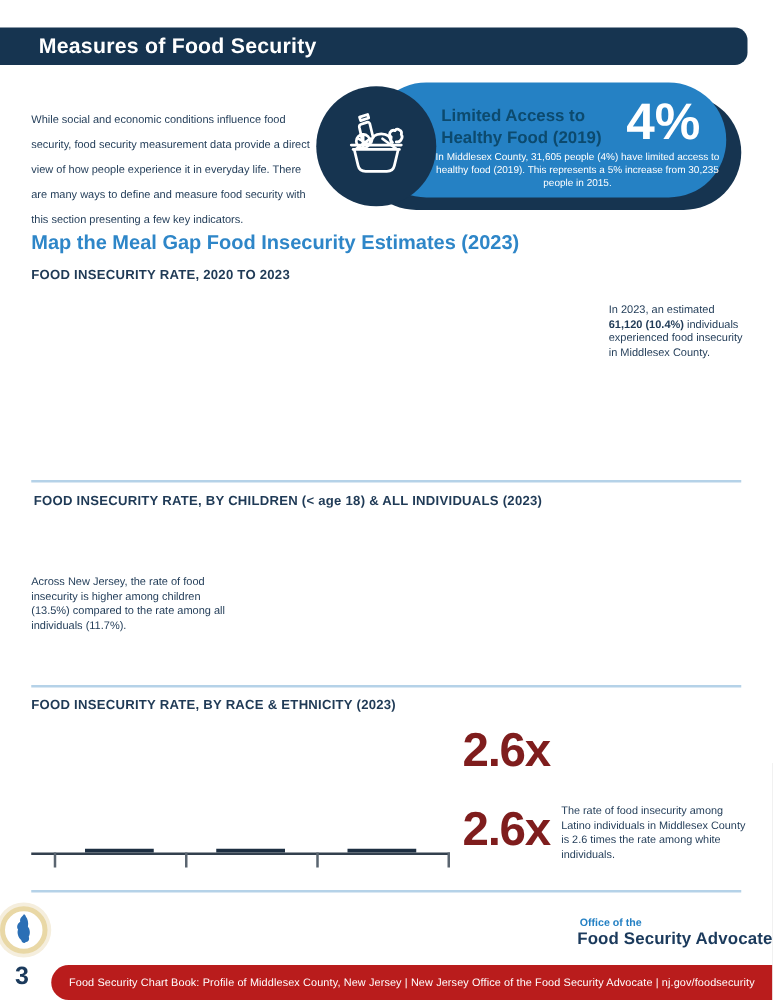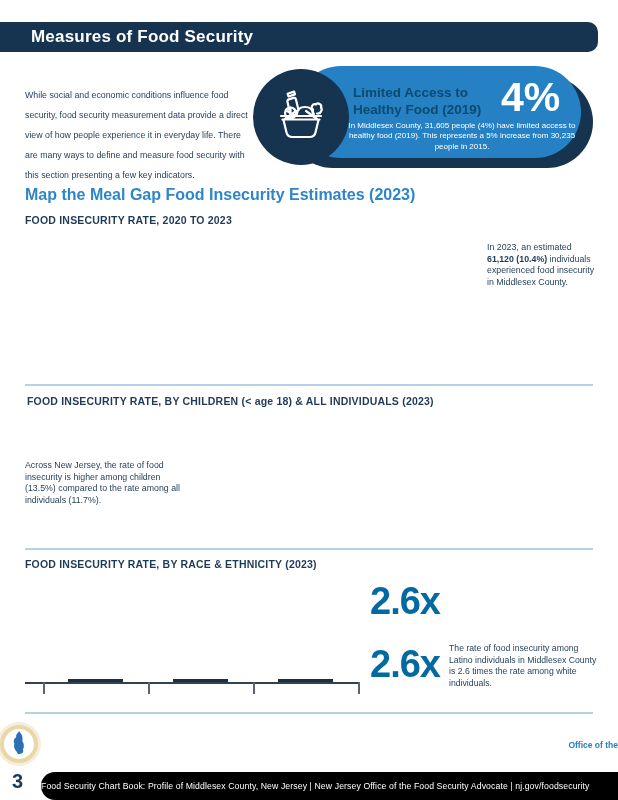--- a/index.html
+++ b/index.html
@@ -90,21 +90,21 @@
   .divider {
     position: absolute; left: 25px; width: 568px; height: 2px;
     background: #b5d2e8;
   }
   .divider-1 { top: 384px; }
   .divider-2 { top: 548px; }
   .divider-3 { top: 712px; }
   
   .stat-value {
     position: absolute; left: 370px;
-    color: #0369a1; font-size: 38px; font-weight: bold; letter-spacing: -1px;
+    color: #7f1d1d; font-size: 38px; font-weight: bold; letter-spacing: -1px;
   }
   .stat-value-1 { top: 580px; }
   .stat-value-2 { top: 643px; }
   .stat-text {
     position: absolute; left: 449px; width: 154px;
     font-size: 8.7px; line-height: 11.5px; color: #1f3a56;
   }
   .stat-text-1 { top: 581px; }
   .stat-text-2 { top: 643px; }
   
@@ -141,22 +141,22 @@
   .logo-text { margin-left: -24px; position: relative; z-index: 2; padding-top: 2px; }
   .logo-line1 { color: #2581c4; font-size: 8.5px; font-weight: bold; margin-left: 2px; }
   .logo-line2 { color: #1b3a5c; font-size: 13.5px; font-weight: bold; letter-spacing: 0.1px; }
   
   .page-number {
     position: absolute; left: 12px; top: 770px;
     color: #1b3a5c; font-size: 20px; font-weight: bold;
   }
   .footer-bar {
     position: absolute; left: 41px; top: 772px; width: 577px; height: 28px;
-    background: #000000; border-radius: 14px 0 0 14px;
-    display: flex; align-items: center; 
+    background: #b91c1c; border-radius: 14px 0 0 14px;
+    display: flex; align-items: center; justify-content: center;
   }
   .footer-bar .footer-text { color: #ffffff; font-size: 8.7px; letter-spacing: 0.1px; }
 </style>
 </head>
 <body>
 
 <div class="page">
 
   <div class="header-bar">
     <div class="title">Measures of Food Security</div>
@@ -238,20 +238,21 @@
   <div class="divider divider-3"></div>
 
   <div class="logo-wrap">
     <div class="logo-circle">
       <svg width="20" height="30" viewBox="0 0 24 32" fill="#2b6fb5">
         <path d="M12 1 C10 3.5 8 4.5 8.6 8 C6 9.5 4.8 13 6.5 15.5 C5.2 19 7 23.5 9.5 25.5 C10.2 28 12.5 29.5 14 27.5 C16.5 27.8 17.8 25 16.8 22.5 C18.6 19.5 18 15 16 12.8 C16.8 9 15.8 5 14 3 C13.5 1.6 12.6 0.8 12 1 Z"></path>
       </svg>
     </div>
     <div class="logo-text">
       <div class="logo-line1">Office of the</div>
+      <div class="logo-line2">Food Security Advocate</div>
     </div>
   </div>
 
   <div class="page-number">3</div>
   <div class="footer-bar">
     <div class="footer-text">Food Security Chart Book: Profile of Middlesex County, New Jersey  |  New Jersey Office of the Food Security Advocate  |  nj.gov/foodsecurity</div>
   </div>
 
 </div>
 

